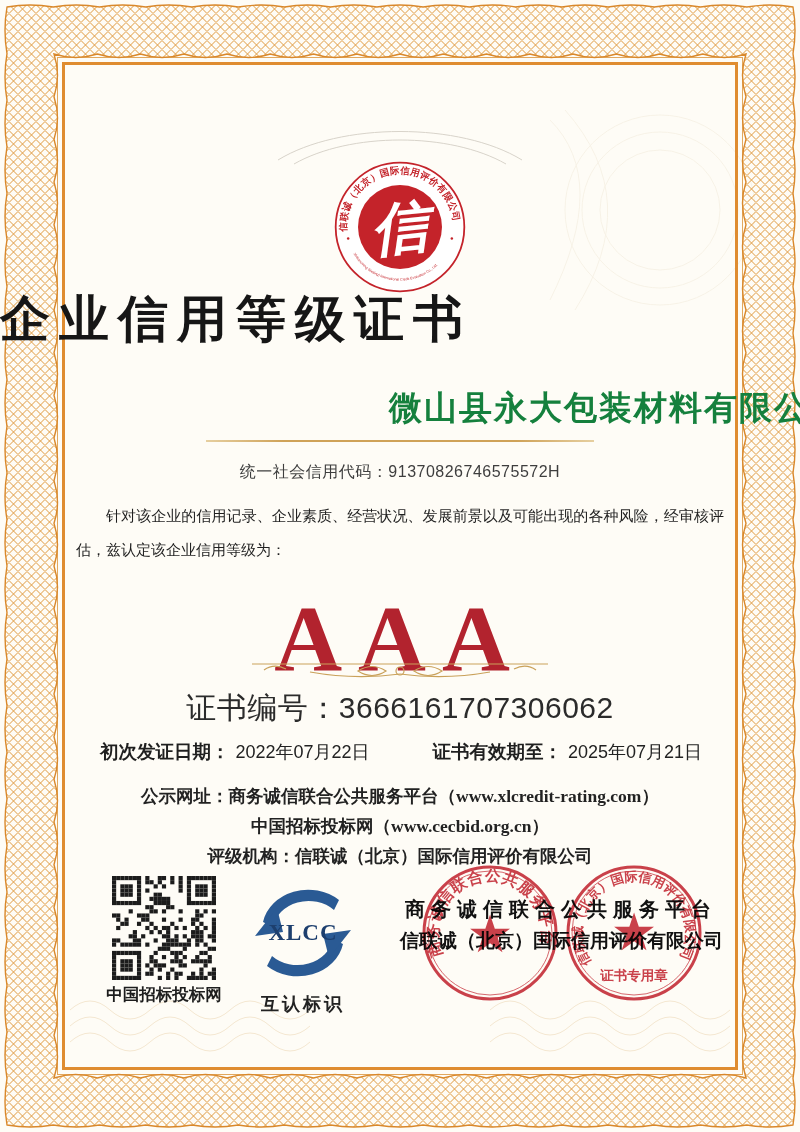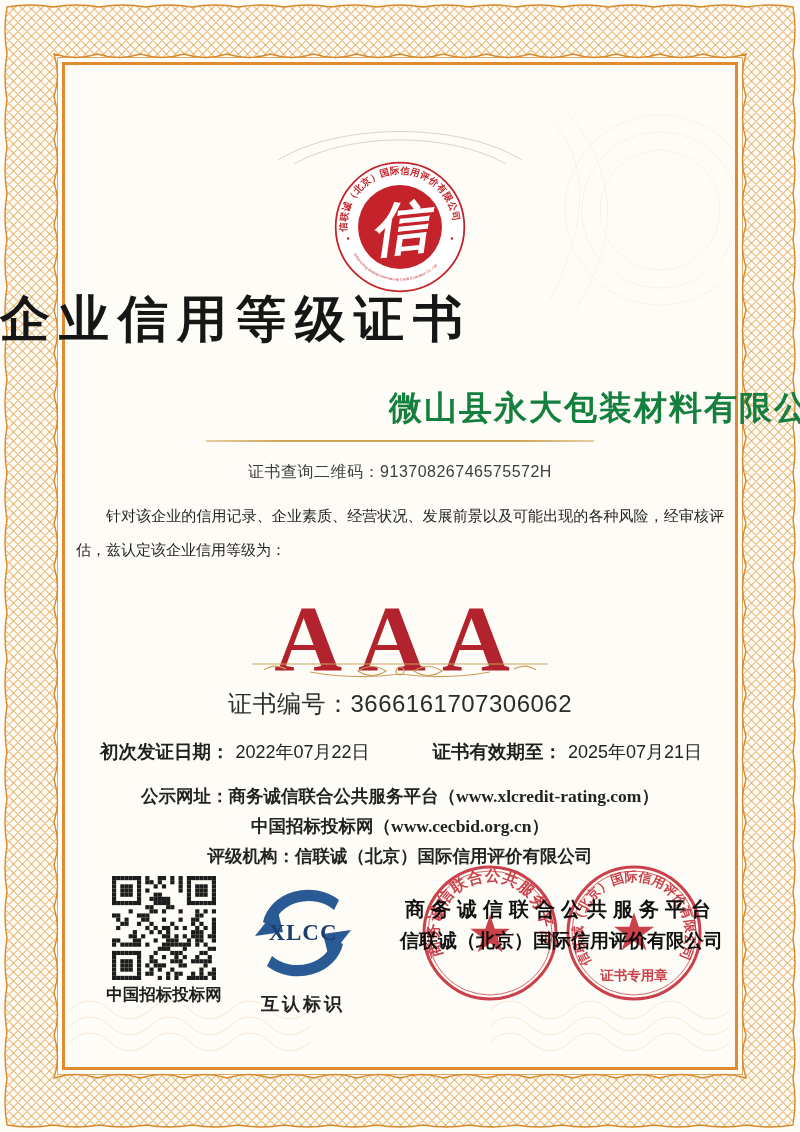--- a/index.html
+++ b/index.html
@@ -16,21 +16,21 @@
   .logo{position:absolute;top:160px;width:134px;height:134px;}
   .logo-flourish{position:absolute;top:116px;opacity:.55;}
   
   .title{position:absolute;top:286px;width:100%;text-align:left;font-size:50px;font-weight:700;letter-spacing:9px;color:#161616;font-family:"Liberation Serif",serif;}
   .company{position:absolute;top:386px;width:100%;text-align:right;font-size:33px;font-weight:700;letter-spacing:2px;color:#15803d;font-family:"Liberation Sans",sans-serif;margin-left:44px;}
   .gold-rule{position:absolute;top:440px;width:388px;height:2px;background:linear-gradient(90deg,#e6cfa0,#cfa258 20%,#cfa258 80%,#e6cfa0);}
   .code-line{position:absolute;top:462px;width:100%;text-align:center;font-size:16px;color:#3e3e3e;font-family:"Liberation Sans",sans-serif;letter-spacing:.5px;}
   .body-par{position:absolute;top:499px;left:76px;width:648px;font-size:15px;line-height:34px;color:#1f1f1f;text-indent:2em;text-align:justify;font-family:"Liberation Serif",serif;}
   .rating{position:absolute;top:584px;width:100%;text-align:center;font-size:94px;font-weight:700;letter-spacing:16px;color:#b2232e;font-family:"Liberation Serif",serif;}
   .flourish{position:absolute;top:658px;}
-  .certno{position:absolute;top:688px;width:100%;text-align:center;font-size:24px;color:#2b2b2b;font-family:"Liberation Sans",sans-serif;letter-spacing:.5px;}
+  .certno{position:absolute;top:688px;width:100%;text-align:center;font-size:30px;color:#2b2b2b;font-family:"Liberation Sans",sans-serif;letter-spacing:.5px;}
   .dates{position:absolute;top:739px;left:100px;width:602px;display:flex;justify-content:space-between;text-align:right;}
   .date-label{font-size:18.5px;font-weight:600;color:#1f1f1f;font-family:"Liberation Serif",serif;}
   .date-value{font-size:18px;color:#222;font-family:"Liberation Sans",sans-serif;margin-left:6px;}
   .pub{position:absolute;width:100%;text-align:center;font-size:17.5px;color:#222;font-weight:600;font-family:"Liberation Serif",serif;}
   .pub1{top:784px;} .pub2{top:814px;} .pub3{top:844px;}
   
   .qr-wrap{position:absolute;left:112px;top:876px;width:104px;}
   .qr-caption{position:absolute;left:86px;top:984px;width:156px;text-align:center;font-size:16.5px;font-weight:700;color:#1d1d1d;font-family:"Liberation Serif",serif;}
   .xlcc-wrap{position:absolute;left:239px;top:880px;width:128px;text-align:center;}
   .xlcc-caption{position:absolute;left:239px;top:992px;width:128px;text-align:center;font-size:18px;font-weight:700;letter-spacing:3px;color:#222;font-family:"Liberation Serif",serif;}
@@ -104,21 +104,21 @@
       <circle cx="17" cy="88" r="1.4" fill="#c4232a"></circle>
       <circle cx="133" cy="88" r="1.4" fill="#c4232a"></circle>
       <text x="75" y="98" text-anchor="middle" font-size="64" fill="#ffffff" font-style="italic" font-weight="bold" transform="rotate(-6 75 80)" font-family="Liberation Serif,serif">信</text>
     </svg>
 
     <div class="title">企业信用等级证书</div>
 
     <div class="company">微山县永大包装材料有限公司</div>
     <div class="gold-rule center"></div>
 
-    <div class="code-line">证书查询二维码：91370826746575572H</div>
+    <div class="code-line">统一社会信用代码：91370826746575572H</div>
 
     <div class="body-par">针对该企业的信用记录、企业素质、经营状况、发展前景以及可能出现的各种风险，经审核评估，兹认定该企业信用等级为：</div>
 
     <div class="rating">AAA</div>
 
     <svg class="flourish center" width="300" height="22">
       <g stroke="#c9a15a" fill="none" stroke-width="1.2">
         <line x1="2" y1="6" x2="298" y2="6"></line>
         <path d="M14,12 q10,-7 22,-1"></path>
         <path d="M286,12 q-10,-7 -22,-1"></path>

